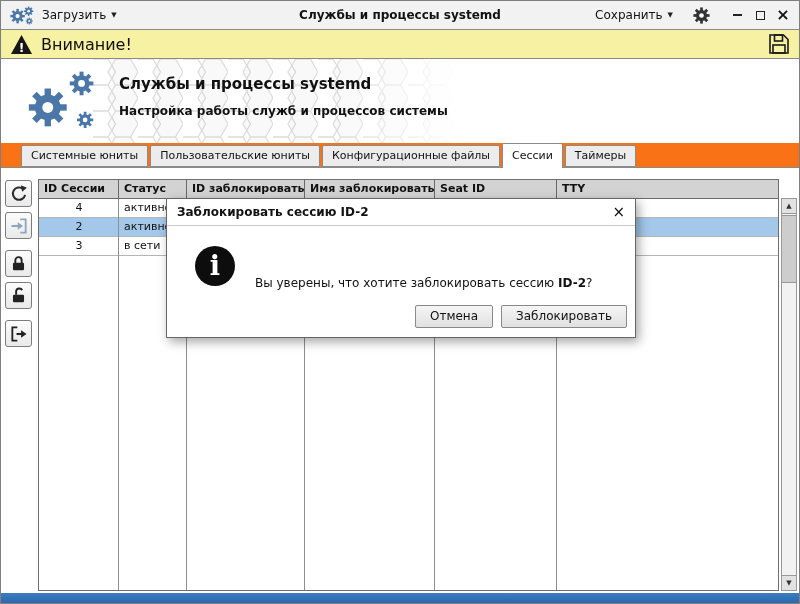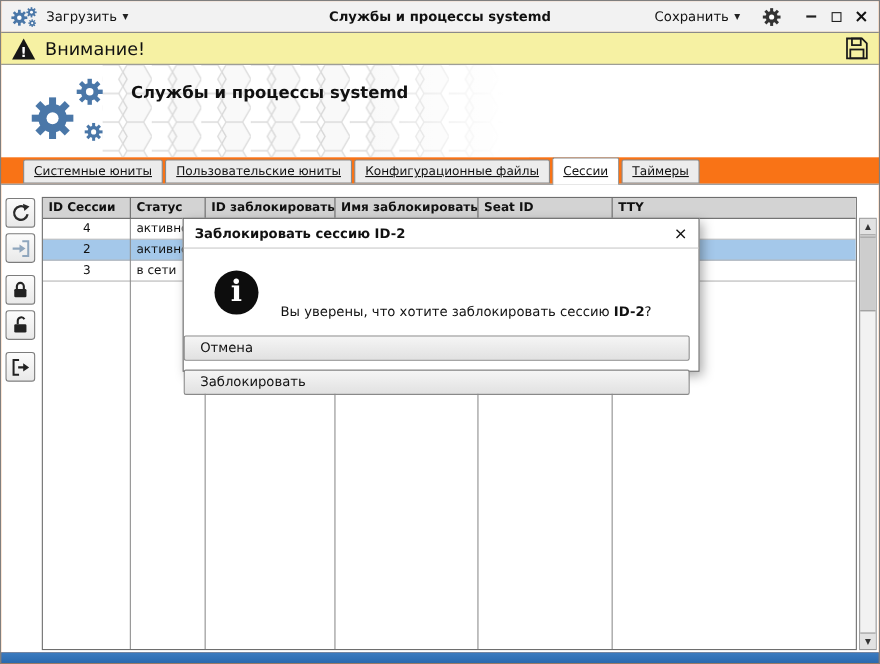--- a/index.html
+++ b/index.html
@@ -57,21 +57,21 @@
   .header-text { position:absolute; left:118px; top:16px; z-index:2; }
   .header-title { font-size:15px; font-weight:bold; margin:0; }
   .header-sub { font-size:12px; font-weight:bold; margin-top:11px; }
 
   
   .tabsbar { position:absolute; top:142px; left:0; right:0; height:24px; }
   .tabs { display:flex; align-items:flex-end; margin-left:20px; gap:2px; height:24px; }
   .tab {
     height:22px; line-height:20px; padding:0 9px; font-size:11px;
     background:#ececec; border:1px solid #8a8a8a; border-radius:2px 2px 0 0;
-    white-space:nowrap; cursor:default;text-decoration:underline;
+    white-space:nowrap; cursor:default;
   }
   .tab.active {
     height:25px; line-height:24px; background:#fff; border-bottom:none;
     position:relative; z-index:5; margin-bottom:-1px; font-weight:normal;
   }
 
   
   .content {
     position:absolute; top:166px; left:0; right:0; bottom:10px;
     border-top:1px solid #8a8a8a; background:#fff;
@@ -138,21 +138,21 @@
   }
   .dlg-close { margin-left:auto; font-size:15px; font-weight:normal; line-height:14px; }
   .dlg-body { height:79px; display:flex; align-items:center; gap:20px; padding:0 16px; }
   .info-circle {
     width:40px; height:40px; min-width:40px; border-radius:50%; background:#0d0d0d;
     color:#fff; font-family:"DejaVu Serif","Liberation Serif",serif;
     font-weight:bold; font-size:27px;
     display:flex; align-items:center; justify-content:center; margin-left:12px;
   }
   .dlg-msg { font-size:12px;margin-top:35px; }
-  .dlg-buttons { display:flex; justify-content:flex-end; gap:8px; padding-right:8px;flex-direction:column; }
+  .dlg-buttons { display:flex; justify-content:flex-end; gap:8px; padding-right:8px; }
   .dlg-btn {
     height:23px; line-height:21px; padding:0 14px; font-size:12px;
     background:linear-gradient(#f5f5f5,#e1e1e1); border:1px solid #898989; border-radius:2px;
     white-space:nowrap;
   }
 
   
   .footer {
     position:absolute; left:0; right:0; bottom:0; height:10px;
     background:linear-gradient(#3c7cc0,#2a69ae);
@@ -243,20 +243,21 @@
       <rect width="388" height="84" fill="url(#hexpat)"></rect>
     </svg>
     <div class="hex-fade"></div>
     <svg class="header-gears" viewBox="0 0 100 90" width="98" height="80" style="color:#4a77a8">
       <use href="#gear" transform="translate(34,50) scale(1.12)"></use>
       <use href="#gear" transform="translate(72,23) scale(0.70)"></use>
       <use href="#gear" transform="translate(76,64) scale(0.48)"></use>
     </svg>
     <div class="header-text">
       <div class="header-title">Службы и процессы systemd</div>
+      <div class="header-sub">Настройка работы служб и процессов системы</div>
     </div>
   </div>
 
   <div class="tabsbar">
     <div class="tabs">
       <div class="tab">Системные юниты</div>
       <div class="tab">Пользовательские юниты</div>
       <div class="tab">Конфигурационные файлы</div>
       <div class="tab active">Сессии</div>
       <div class="tab">Таймеры</div>

